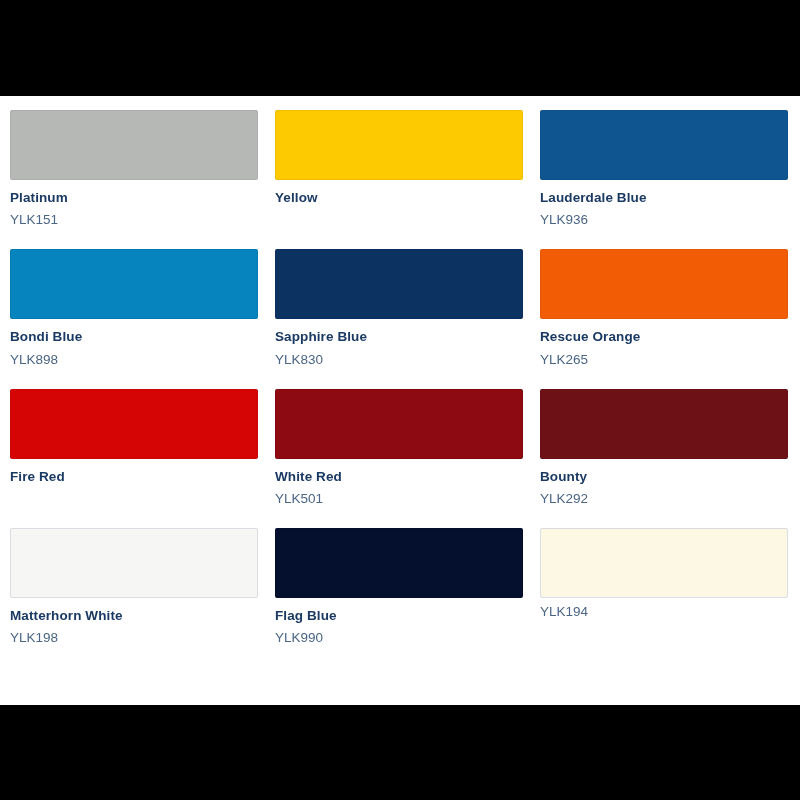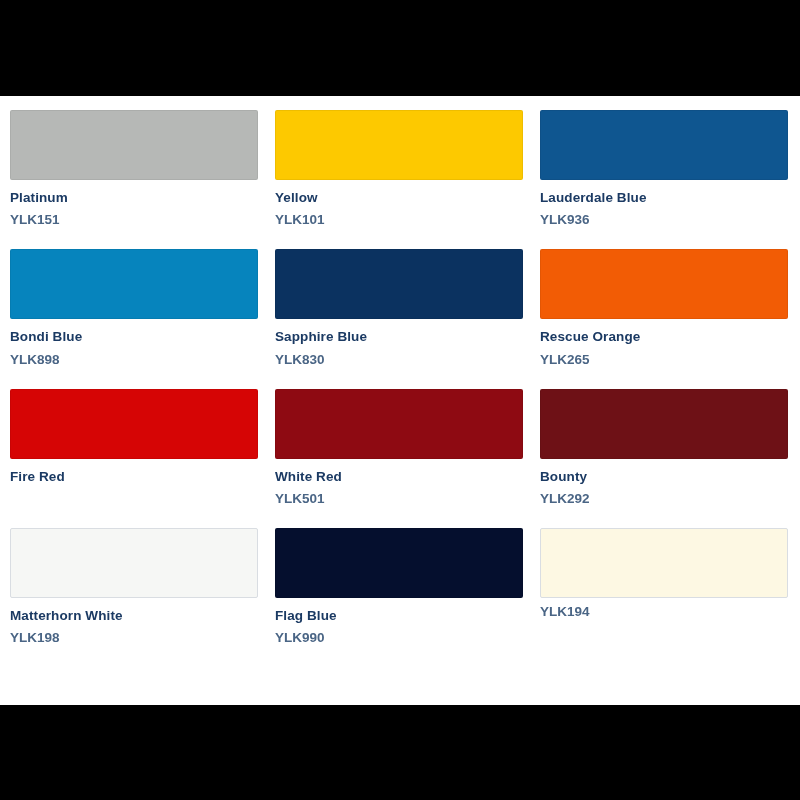--- a/index.html
+++ b/index.html
@@ -67,41 +67,40 @@
     font-weight: bold;
     color: #1b3a63;
     letter-spacing: 0.1px;
     line-height: 1.2;
     white-space: nowrap;
   }
 
   .swatch-code {
     margin-top: 6px;
     font-size: 13.5px;
-    font-weight: bold;
+    font-weight: normal;
     color: #4a6585;
     line-height: 1.2;
     white-space: nowrap;
   }
 </style>
 </head>
 <body>
 
 <div id="stage">
   <div id="panel">
     <div id="swatch-grid">
         <div class="swatch-card">
           <div class="swatch-chip" style="background: rgb(182, 184, 182);"></div>
           <div class="swatch-name">Platinum</div>
           <div class="swatch-code">YLK151</div>
         </div>
         <div class="swatch-card">
           <div class="swatch-chip" style="background: rgb(253, 201, 0);"></div>
           <div class="swatch-name">Yellow</div>
-          <div class="swatch-code">YLK101</div>
         </div>
         <div class="swatch-card">
           <div class="swatch-chip" style="background: rgb(15, 86, 144);"></div>
           <div class="swatch-name">Lauderdale Blue</div>
           <div class="swatch-code">YLK936</div>
         </div>
         <div class="swatch-card">
           <div class="swatch-chip" style="background: rgb(6, 132, 189);"></div>
           <div class="swatch-name">Bondi Blue</div>
           <div class="swatch-code">YLK898</div>

